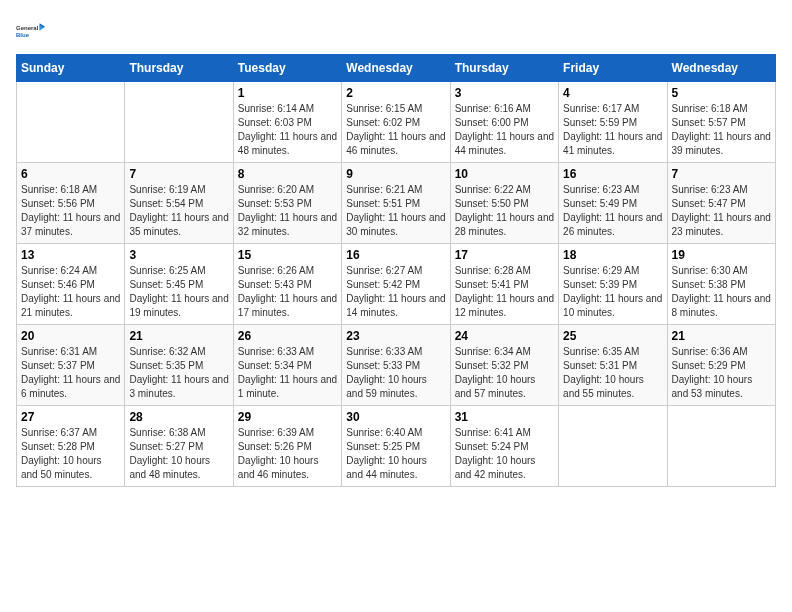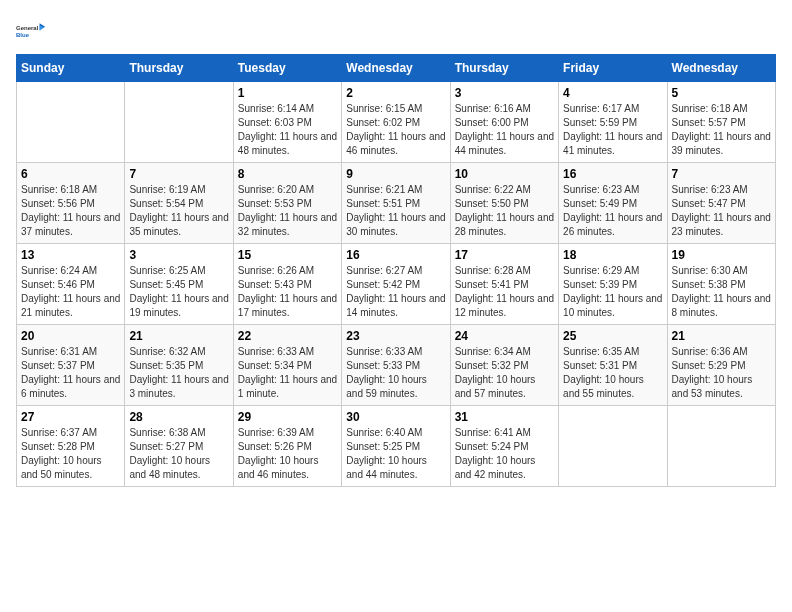--- a/index.html
+++ b/index.html
@@ -194,21 +194,21 @@
       <tr>
         <td>
           <div class="cell-day">20</div>
           <div class="cell-info">Sunrise: 6:31 AM<br>Sunset: 5:37 PM<br>Daylight: 11 hours and 6 minutes.</div>
         </td>
         <td>
           <div class="cell-day">21</div>
           <div class="cell-info">Sunrise: 6:32 AM<br>Sunset: 5:35 PM<br>Daylight: 11 hours and 3 minutes.</div>
         </td>
         <td>
-          <div class="cell-day">22</div>
+          <div class="cell-day">26</div>
           <div class="cell-info">Sunrise: 6:33 AM<br>Sunset: 5:34 PM<br>Daylight: 11 hours and 1 minute.</div>
         </td>
         <td>
           <div class="cell-day">23</div>
           <div class="cell-info">Sunrise: 6:33 AM<br>Sunset: 5:33 PM<br>Daylight: 10 hours and 59 minutes.</div>
         </td>
         <td>
           <div class="cell-day">24</div>
           <div class="cell-info">Sunrise: 6:34 AM<br>Sunset: 5:32 PM<br>Daylight: 10 hours and 57 minutes.</div>
         </td>

